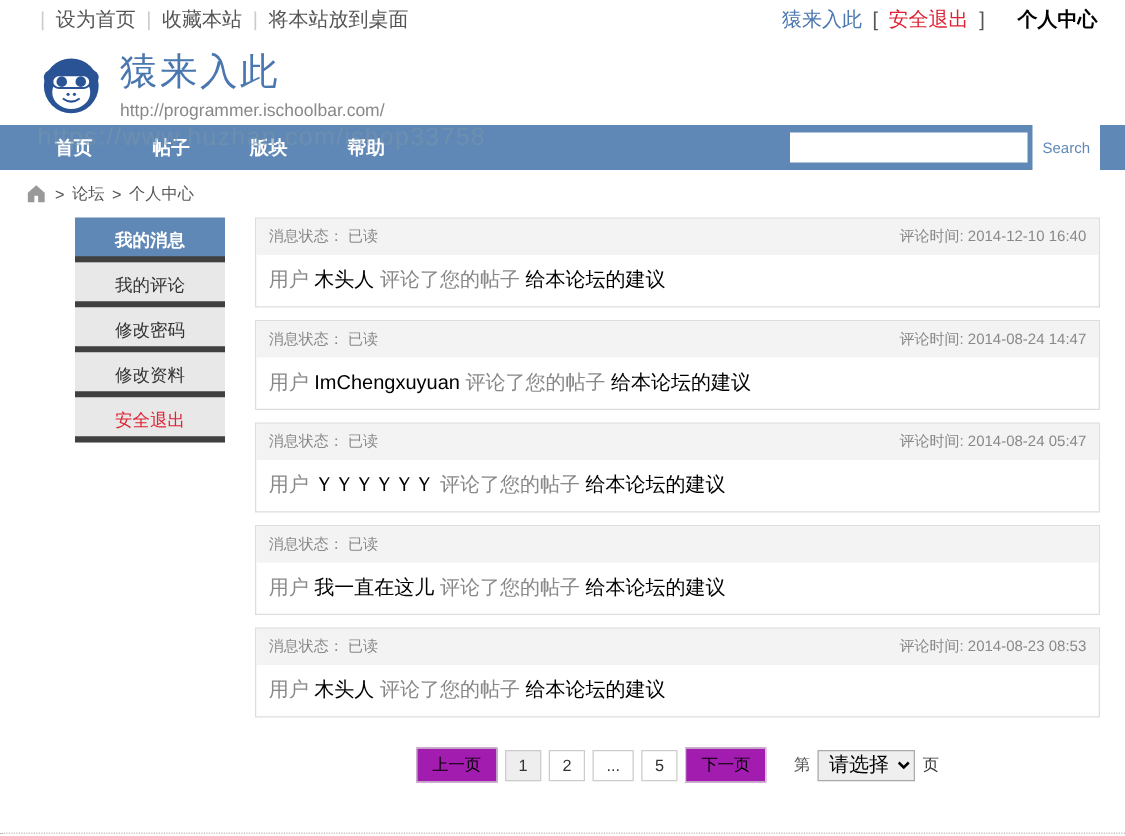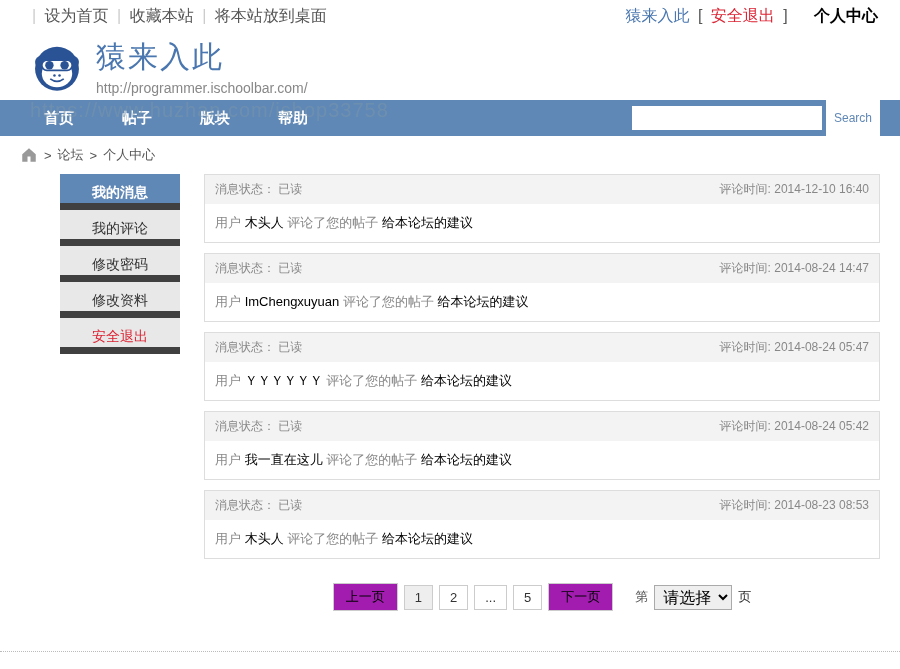--- a/index.html
+++ b/index.html
@@ -23,29 +23,29 @@
 .nav-item { color: #fff; font-size: 15px; font-weight: bold; padding: 0 24px; cursor: pointer; }
 .nav-spacer { flex: 1; }
 .search-input { width: 190px; height: 24px; border: none; padding: 0 6px; font-size: 12px; }
 .search-btn { height: 40px; background: #fff; border: none; padding: 0 8px; margin-left: 4px; font-size: 12px; color: #6088b6; cursor: pointer; }
 
 .breadcrumb { display: flex; align-items: center; padding: 10px 20px; font-size: 13px; color: #555; gap: 6px; }
 .home-icon { width: 18px; height: 18px; }
 
 .content { display: flex; padding: 0 20px 20px 60px; gap: 24px; }
 .sidebar { width: 120px; }
-.side-item { height: 36px; line-height: 36px; text-align: center; font-size: 14px; cursor: pointer; border-bottom: 7px solid #404040; }
+.side-item { height: 36px; line-height: 36px; text-align: center; font-size: 14px; cursor: pointer; border-bottom: 5px solid #404040; }
 .side-active { background: #6088b6; color: #fff; font-weight: bold; }
 .side-normal { background: #e8e8e8; color: #333; }
 .side-logout { background: #e8e8e8; color: #d23; }
 
 .main { flex: 1; }
 .msg-item { border: 1px solid #ddd; margin-bottom: 10px; }
 .msg-head { background: #f3f3f3; padding: 6px 10px; display: flex; justify-content: space-between; font-size: 12px; color: #888; }
-.msg-body { padding: 10px; font-size: 13px; }
+.msg-body { padding: 10px; font-size: 16px; }
 .msg-body .u-label { color: #888; }
 .msg-body .u-name { color: #000; }
 .msg-body .u-action { color: #888; }
 .msg-body .u-title { color: #000; }
 
 .pager { display: flex; align-items: center; justify-content: center; gap: 6px; padding: 14px 0; font-size: 13px; }
 .pg-btn { border: 1px solid #ccc; padding: 4px 12px; background: #a21caf; cursor: pointer; font-size: 13px; }
 .pg-num { border: 1px solid #ccc; padding: 4px 10px; cursor: pointer; }
 .pg-cur { background: #eee; }
 .pg-label { margin-left: 16px; color: #555; }
@@ -145,21 +145,20 @@
           <div class="msg-item">
             <div class="msg-head">
               <span>消息状态： 已读</span>
               <span>评论时间: 2014-08-24 05:47</span>
             </div>
             <div class="msg-body"><span class="u-label">用户 </span><span class="u-name">ＹＹＹＹＹＹ</span> <span class="u-action">评论了您的帖子 </span><span class="u-title">给本论坛的建议</span></div>
           </div>
           <div class="msg-item">
             <div class="msg-head">
               <span>消息状态： 已读</span>
-              <span>评论时间: 2014-08-24 05:42</span>
             </div>
             <div class="msg-body"><span class="u-label">用户 </span><span class="u-name">我一直在这儿</span> <span class="u-action">评论了您的帖子 </span><span class="u-title">给本论坛的建议</span></div>
           </div>
           <div class="msg-item">
             <div class="msg-head">
               <span>消息状态： 已读</span>
               <span>评论时间: 2014-08-23 08:53</span>
             </div>
             <div class="msg-body"><span class="u-label">用户 </span><span class="u-name">木头人</span> <span class="u-action">评论了您的帖子 </span><span class="u-title">给本论坛的建议</span></div>
           </div>

